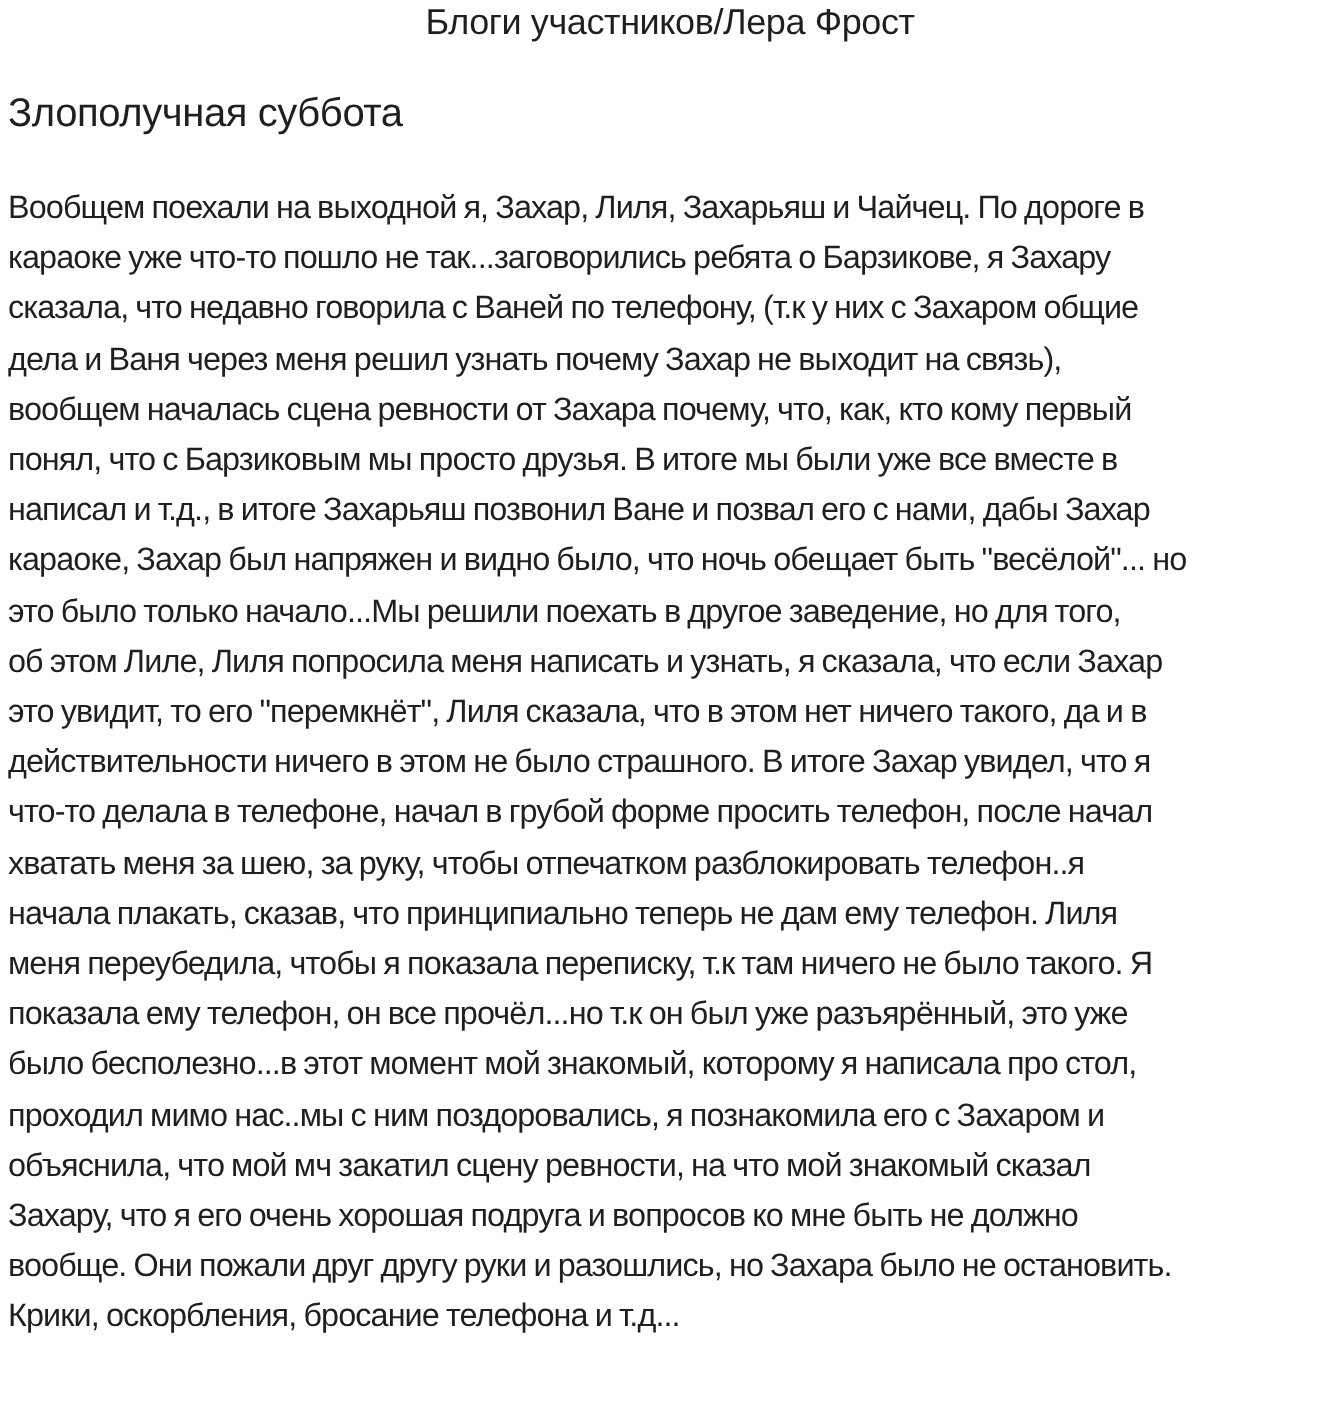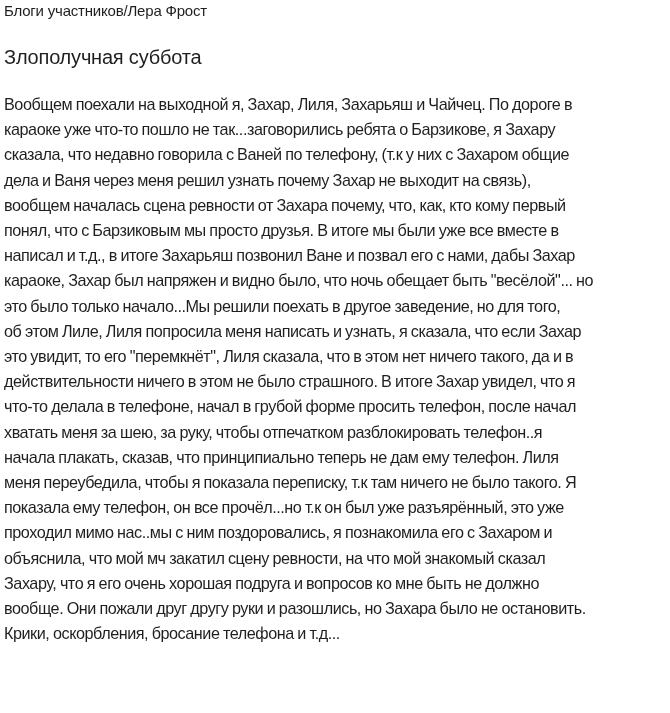--- a/index.html
+++ b/index.html
@@ -2,21 +2,21 @@
 <html><head>
   <meta charset="utf-8">
   <style>
     html, body { margin: 0; padding: 0; background: #ffffff; }
     body {
       width: 670px; height: 713px; overflow: hidden;
       font-family: "Liberation Sans", "DejaVu Sans", sans-serif;
       color: #1f1f1f;
     }
     .page { padding: 0 4px; }
-    .breadcrumb { font-size: 15px; line-height: 22px; margin-top: 0px; letter-spacing: -0.2px; }
+    .breadcrumb { font-size: 18px; line-height: 22px; margin-top: 0px; letter-spacing: -0.2px; text-align: center; }
     .post-title { font-size: 20px; line-height: 22px; margin-top: 24px; letter-spacing: -0.2px; }
     .body-text {
       margin-top: 24px;
       font-size: 16.2px; line-height: 25.2px;
       letter-spacing: -0.45px; word-spacing: -0.5px;
     }
     .line { display: block; white-space: nowrap; }
   </style>
 </head>
 <body>
@@ -35,19 +35,20 @@
     <span class="line">караоке, Захар был напряжен и видно было, что ночь обещает быть "весёлой"... но</span>
     <span class="line">это было только начало...Мы решили поехать в другое заведение, но для того,</span>
     <span class="line">об этом Лиле, Лиля попросила меня написать и узнать, я сказала, что если Захар</span>
     <span class="line">это увидит, то его "перемкнёт", Лиля сказала, что в этом нет ничего такого, да и в</span>
     <span class="line">действительности ничего в этом не было страшного. В итоге Захар увидел, что я</span>
     <span class="line">что-то делала в телефоне, начал в грубой форме просить телефон, после начал</span>
     <span class="line">хватать меня за шею, за руку, чтобы отпечатком разблокировать телефон..я</span>
     <span class="line">начала плакать, сказав, что принципиально теперь не дам ему телефон. Лиля</span>
     <span class="line">меня переубедила, чтобы я показала переписку, т.к там ничего не было такого. Я</span>
     <span class="line">показала ему телефон, он все прочёл...но т.к он был уже разъярённый, это уже</span>
+    <span class="line">было бесполезно...в этот момент мой знакомый, которому я написала про стол,</span>
     <span class="line">проходил мимо нас..мы с ним поздоровались, я познакомила его с Захаром и</span>
     <span class="line">объяснила, что мой мч закатил сцену ревности, на что мой знакомый сказал</span>
     <span class="line">Захару, что я его очень хорошая подруга и вопросов ко мне быть не должно</span>
     <span class="line">вообще. Они пожали друг другу руки и разошлись, но Захара было не остановить.</span>
     <span class="line">Крики, оскорбления, бросание телефона и т.д...</span>
   </div>
 </div>
 
 </body></html>

